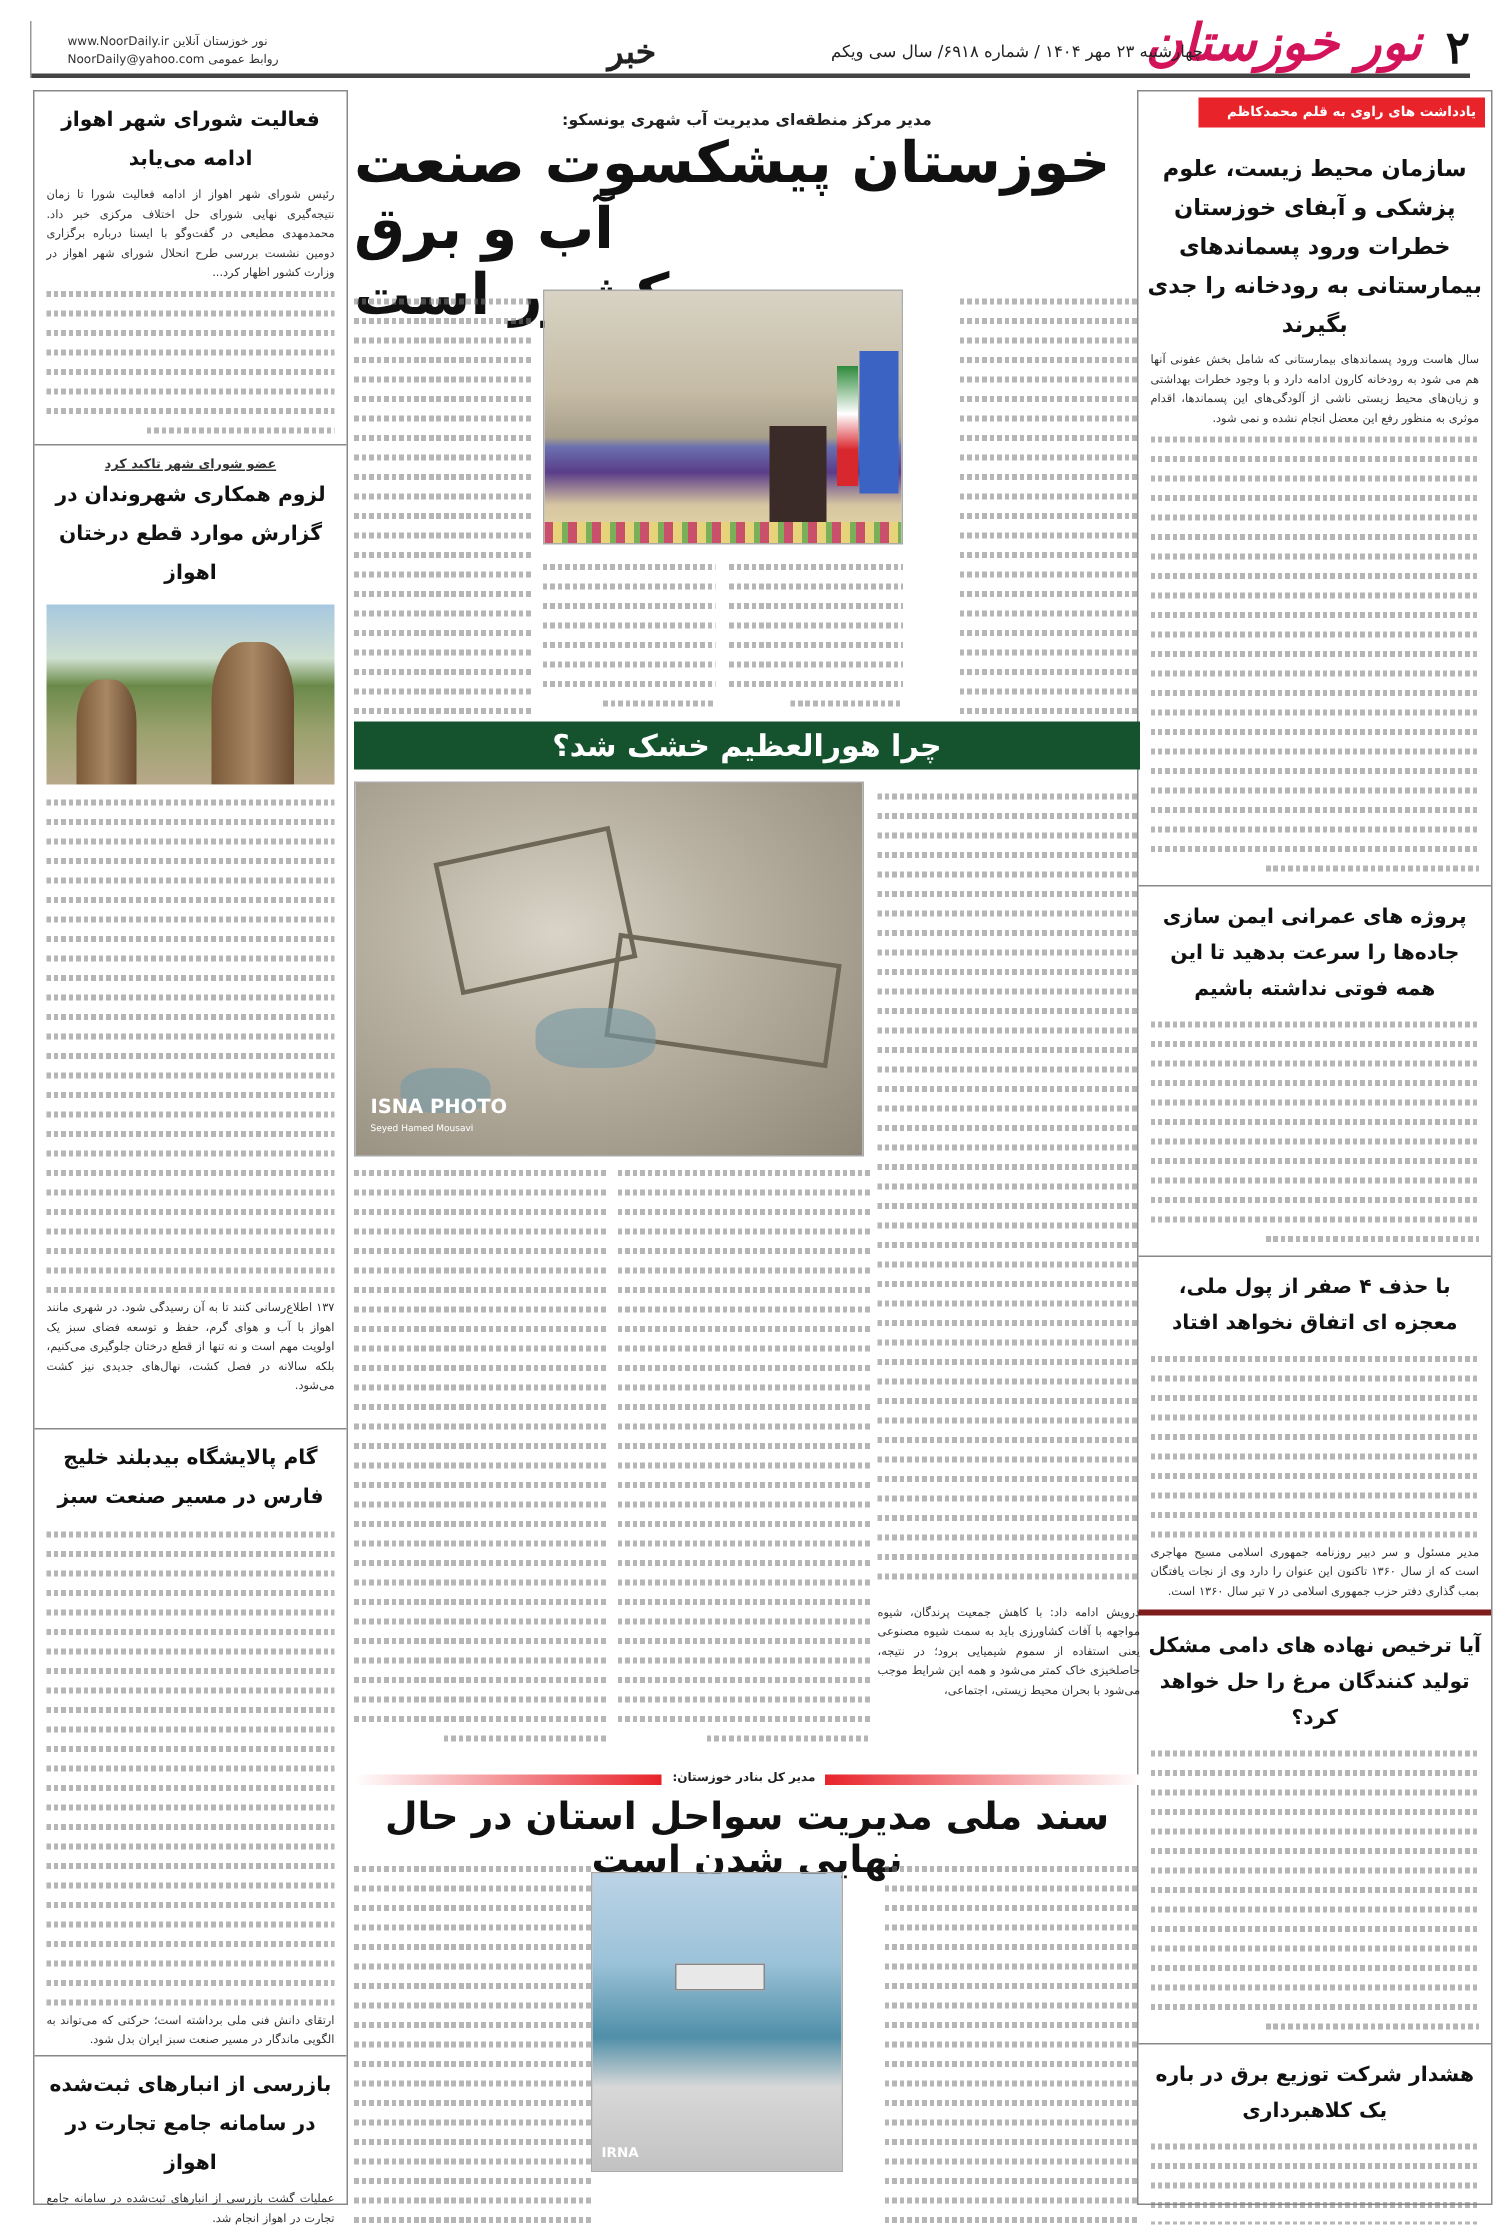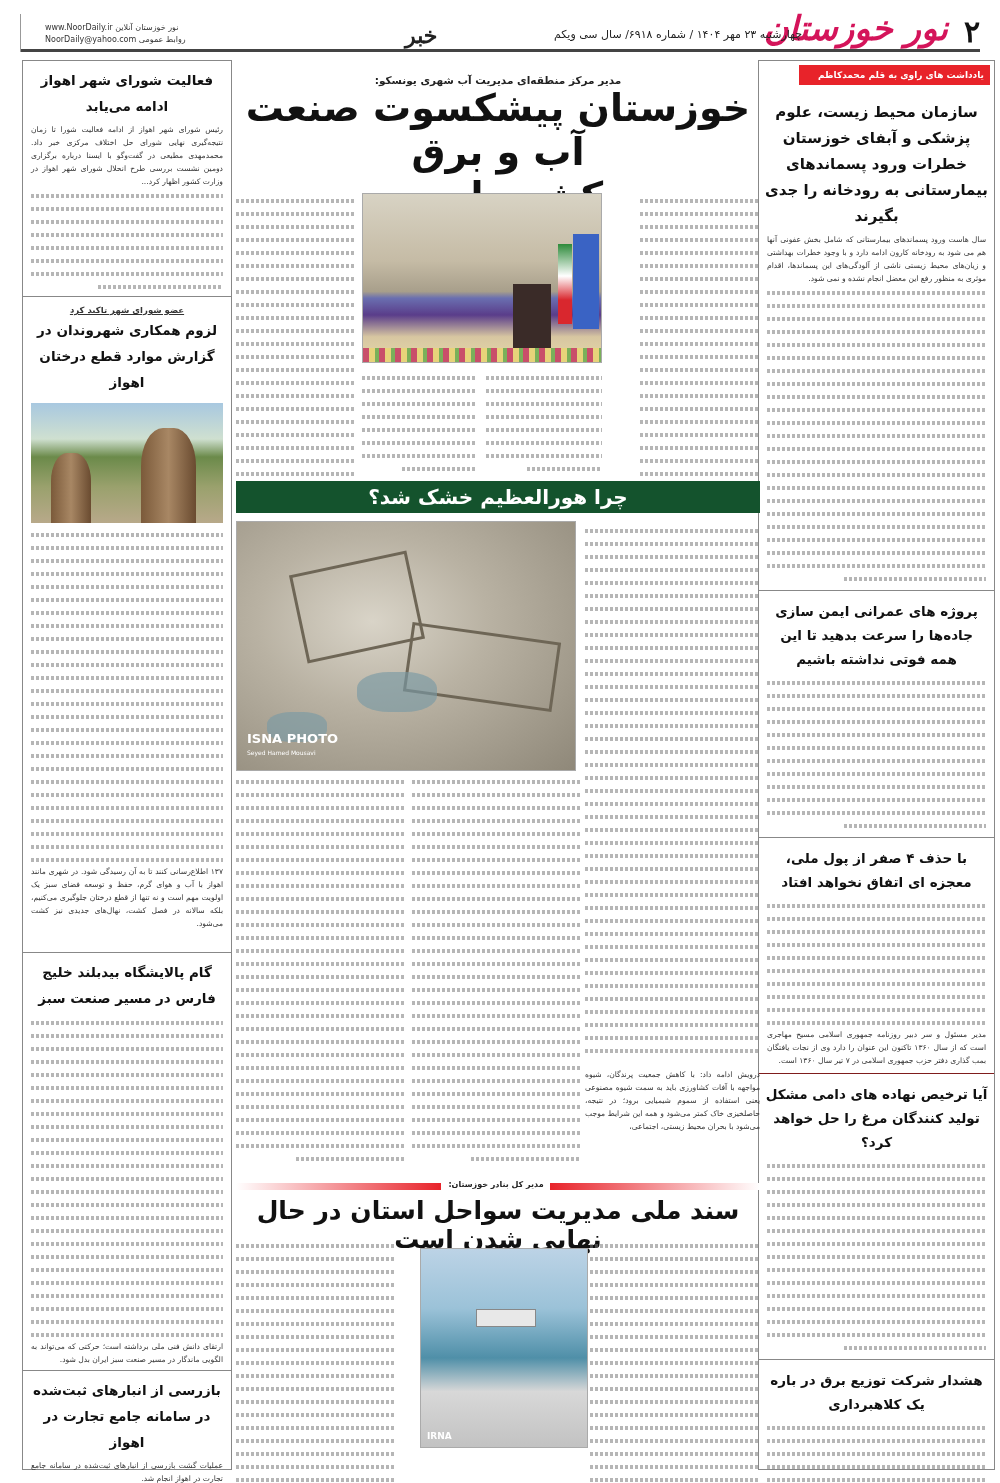--- a/index.html
+++ b/index.html
@@ -37,41 +37,41 @@
   .kicker-s { font-size: 8.5px; font-weight: bold; text-align: center; padding-top: 8px; color: #333; text-decoration: underline; }
 
   .pad { padding: 0 8px; }
 
   .photo { background: #999; position: relative; overflow: hidden; }
   .photo-trees { background: linear-gradient(180deg, #a8c8e0 0%, #cfe0d0 30%, #6b8a4a 45%, #9aa16d 70%, #b8a98a 100%); }
   .stump { position: absolute; bottom: 0; background: linear-gradient(90deg, #7b5a3a, #a88764, #6a4b30); border-radius: 40% 40% 0 0; }
 
   
   .kicker { text-align: center; font-size: 10.5px; font-weight: bold; margin-top: 16px; }
-  .main-hl { text-align: center; font-size: 38px; font-weight: bold; line-height: 44px; color: #111; font-family: "DejaVu Sans", sans-serif; letter-spacing: -1px; }
+  .main-hl { text-align: left; font-size: 38px; font-weight: bold; line-height: 44px; color: #111; font-family: "DejaVu Sans", sans-serif; letter-spacing: -1px; }
   .purple-banner { position: absolute; top: 423px; left: 0; width: 524px; height: 32px; background: #14532d; color: #fff; font-size: 20px; font-weight: bold; text-align: center; line-height: 32px; }
   .coast-kicker-wrap { position: absolute; top: 1123px; left: 0; width: 524px; height: 12px; }
   .coast-kicker-wrap .grad-l { position: absolute; left: 0; top: 2px; width: 205px; height: 7px; background: linear-gradient(90deg, #fff, #e8232a); }
   .coast-kicker-wrap .grad-r { position: absolute; right: 0; top: 2px; width: 210px; height: 7px; background: linear-gradient(270deg, #fff, #e8232a); }
   .coast-kicker-wrap .txt { position: absolute; left: 210px; width: 100px; text-align: center; top: -1px; font-size: 8px; font-weight: bold; }
   .coast-hl { position: absolute; top: 1138px; left: 0; width: 524px; text-align: center; font-size: 25px; font-weight: bold; color: #111; }
 
   .conf-photo { position: absolute; top: 135px; left: 126px; width: 240px; height: 170px; background: linear-gradient(180deg, #d8d3c4 0%, #c5bba5 40%, #a89f8b 58%, #6a6fb0 62%, #5a3d8a 72%, #d7c6a1 85%, #e5d8a8 100%); border: 1px solid #aaa; }
   .conf-photo .podium { position: absolute; left: 150px; top: 90px; width: 38px; height: 65px; background: #3a2b28; }
   .conf-photo .flag1 { position: absolute; left: 195px; top: 50px; width: 14px; height: 80px; background: linear-gradient(180deg, #2d8a3a, #fff 40%, #d9272e 70%); }
   .conf-photo .flag2 { position: absolute; left: 210px; top: 40px; width: 26px; height: 95px; background: #3a63c4; }
   .conf-photo .flowers { position: absolute; left: 0; right: 0; bottom: 0; height: 14px; background: repeating-linear-gradient(90deg, #c94f6a 0 6px, #e7d37a 6px 12px, #7ab05a 12px 16px); }
 
   .marsh-photo { position: absolute; top: 463px; left: 0; width: 340px; height: 250px; background: radial-gradient(ellipse at 40% 40%, #d9d4c8 0%, #b9b2a3 40%, #8f8879 100%); border: 1px solid #aaa; }
   .marsh-photo .levee { position: absolute; border: 3px solid #6e6656; }
   .marsh-photo .pool { position: absolute; background: #7a9aa5; opacity: .65; border-radius: 40%; }
   .marsh-photo .wm { position: absolute; left: 10px; bottom: 24px; color: #fff; font-size: 13px; font-weight: bold; direction: ltr; font-family: "DejaVu Sans", sans-serif; }
   .marsh-photo .wm2 { position: absolute; left: 10px; bottom: 14px; color: #fff; font-size: 6px; direction: ltr; }
 
-  .port-photo { position: absolute; top: 1190px; left: 184px; width: 168px; height: 200px; background: linear-gradient(180deg, #bcd3e6 0%, #9bc2d8 30%, #4f8fa8 55%, #d8d8d8 72%, #c2c2c2 100%); border: 1px solid #aaa; }
+  .port-photo { position: absolute; top: 1190px; left: 158px; width: 168px; height: 200px; background: linear-gradient(180deg, #bcd3e6 0%, #9bc2d8 30%, #4f8fa8 55%, #d8d8d8 72%, #c2c2c2 100%); border: 1px solid #aaa; }
   .port-photo .ship { position: absolute; left: 55px; top: 60px; width: 60px; height: 18px; background: #e8e8e8; border: 1px solid #888; }
   .port-photo .wm { position: absolute; left: 6px; bottom: 6px; color: #fff; font-size: 9px; font-weight: bold; direction: ltr; }
 
   .tcol { position: absolute; }
 </style>
 </head>
 <body>
 
 <div class="masthead">
   <div class="contact-box"></div>
@@ -153,21 +153,21 @@
         <div class="line"></div>
         <div class="line"></div>
         <div class="line"></div>
         <div class="line"></div>
         <div class="line"></div>
         <div class="line"></div>
     </div>
     <div class="pad body-text">مدیر مسئول و سر دبیر روزنامه جمهوری اسلامی مسیح مهاجری است که از سال ۱۳۶۰ تاکنون این عنوان را دارد وی از نجات یافتگان بمب گذاری دفتر حزب جمهوری اسلامی در ۷ تیر سال ۱۳۶۰ است.</div>
   </article>
 
-  <article style="border-top:1px solid #7f1d1d;margin-top:6px;">
+  <article style="border-top:4px solid #7f1d1d;margin-top:6px;">
     <h2 class="hl hl-r" style="font-size:13.5px;line-height:24px;">آیا ترخیص نهاده های دامی مشکل تولید کنندگان مرغ را حل خواهد کرد؟</h2>
     <div class="pad lines">
       <div class="line"></div>
         <div class="line"></div>
         <div class="line"></div>
         <div class="line"></div>
         <div class="line"></div>
         <div class="line"></div>
         <div class="line"></div>
         <div class="line"></div>

